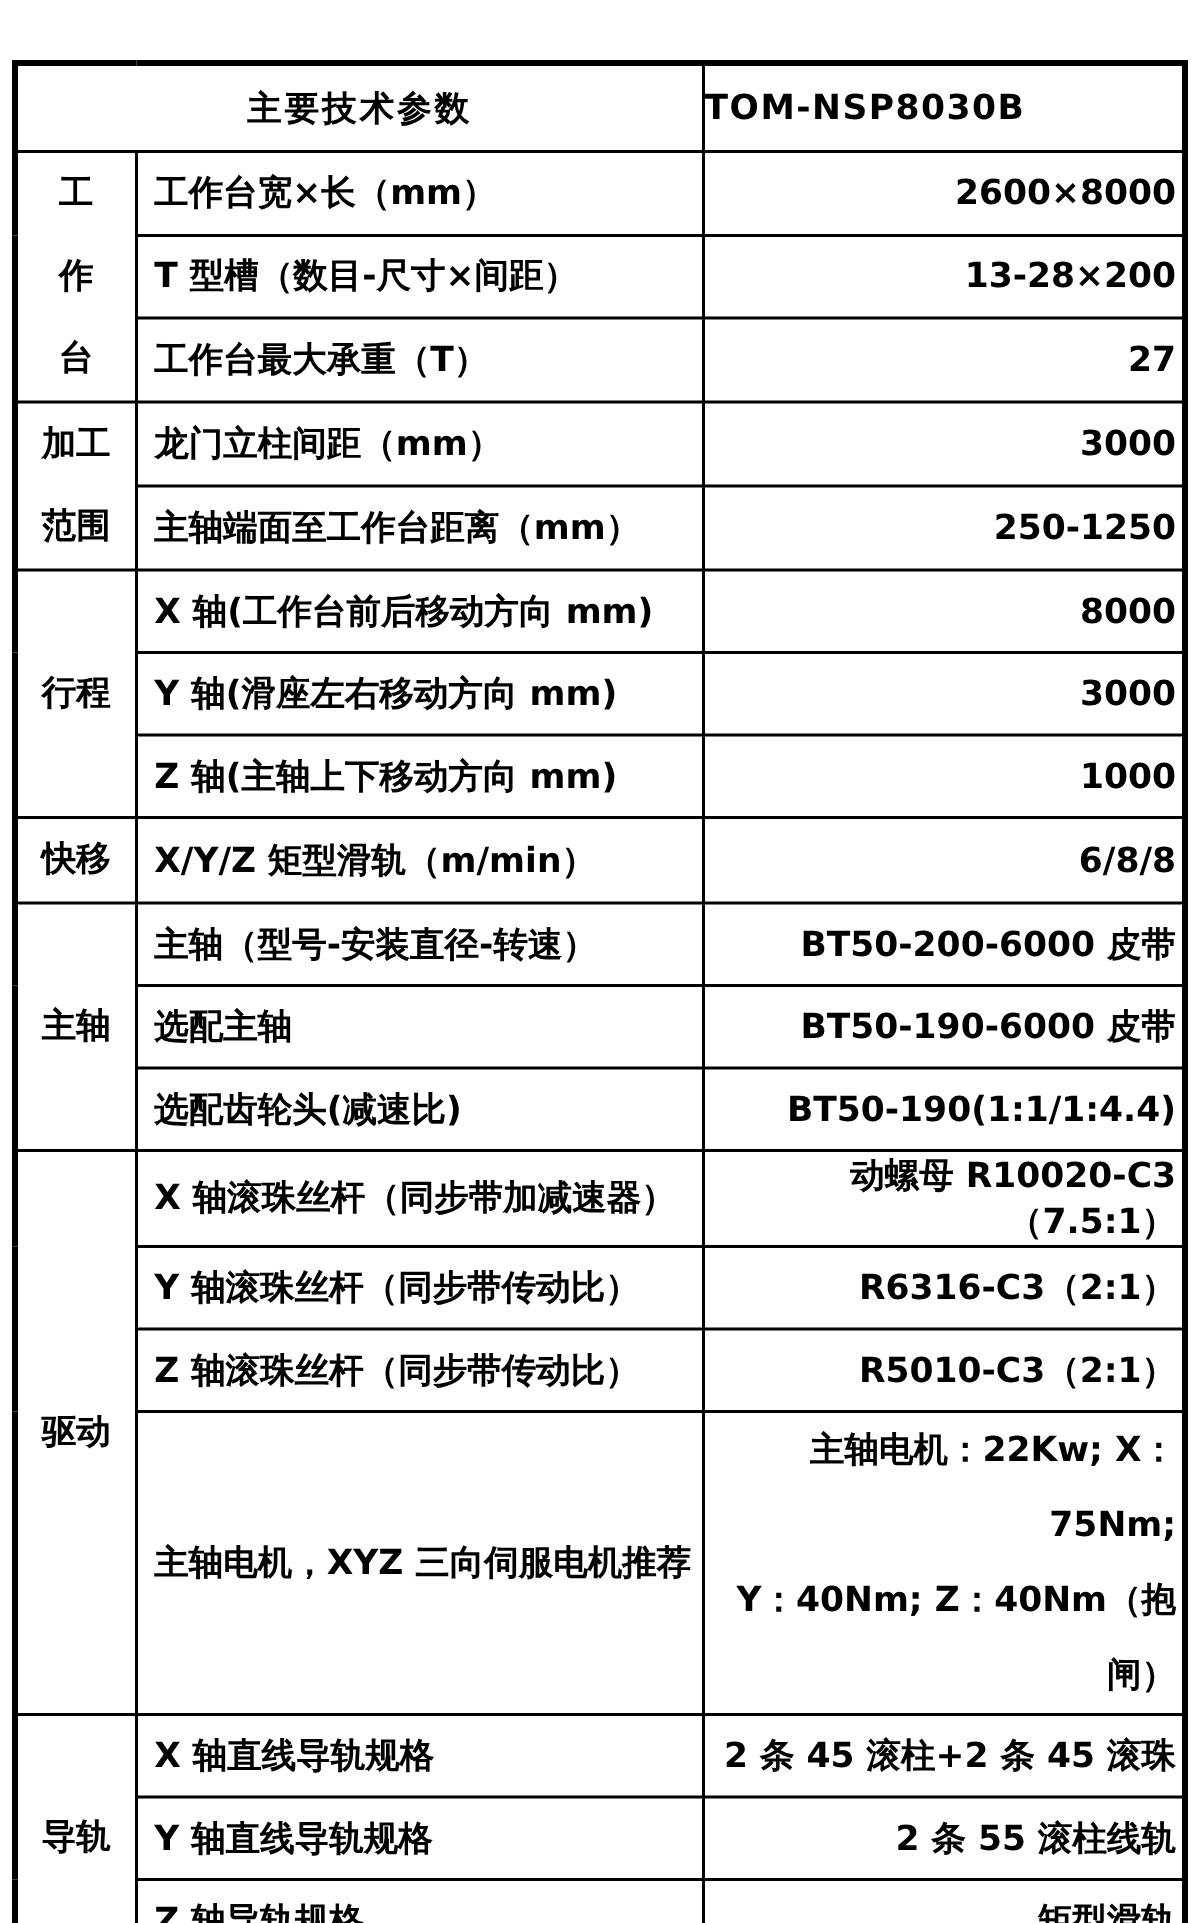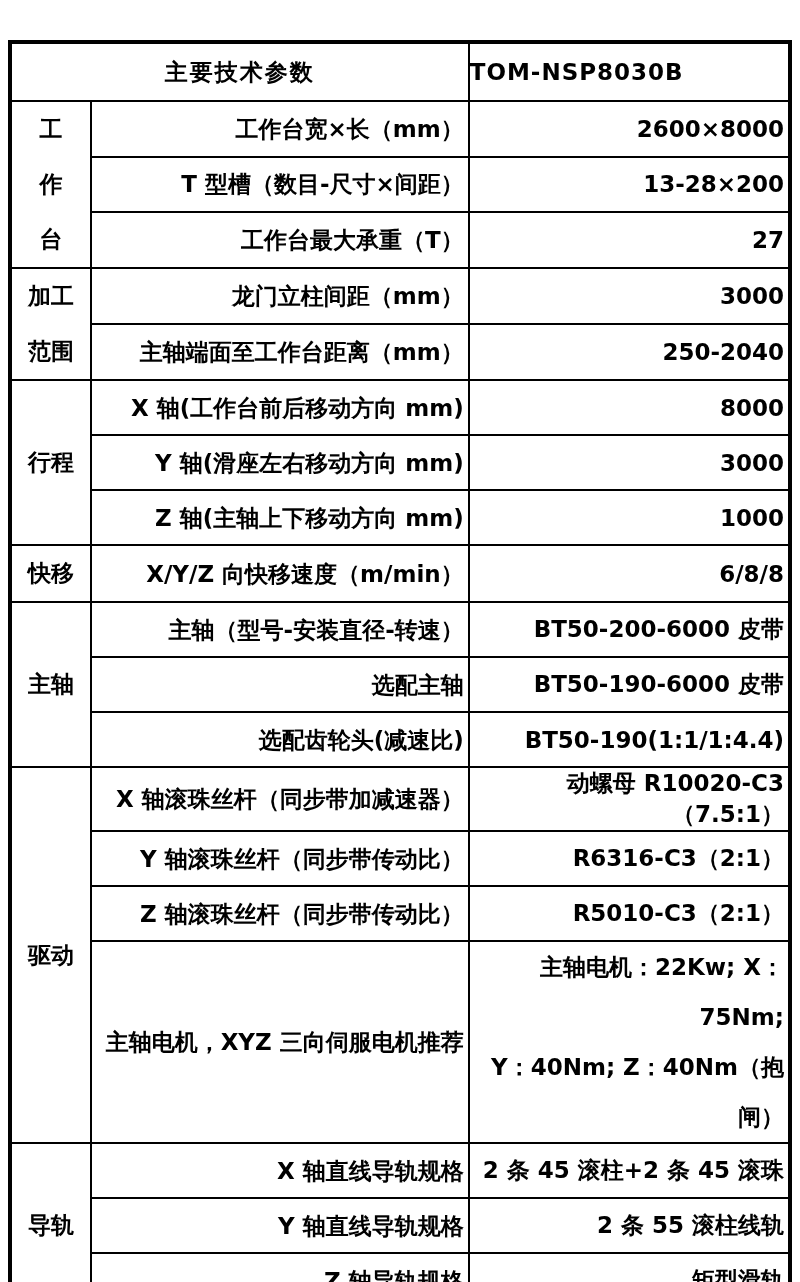--- a/index.html
+++ b/index.html
@@ -41,21 +41,21 @@
   .spec th.hdr-left { height: 56px; text-align: center; letter-spacing: 2px; }
   .spec th.hdr-right { text-align: left; letter-spacing: 1px; }
 
   .spec td.group {
     text-align: center;
   }
   .group .g-line {
     line-height: 55px;
   }
   .spec td.param {
-    text-align: right;
+    text-align: left;
     padding-left: 11px;
     padding-right: 4px;
     height: 53px;
     line-height: 30px;
   }
   .spec td.value {
     text-align: right;
     padding: 0 4px;
   }
   tr.tall td { height: 111px; }
@@ -100,21 +100,21 @@
     <tr>
       <td class="group" rowspan="2">
         <div class="g-line">加工</div>
         <div class="g-line">范围</div>
       </td>
       <td class="param">龙门立柱间距（mm）</td>
       <td class="value">3000</td>
     </tr>
     <tr>
       <td class="param">主轴端面至工作台距离（mm）</td>
-      <td class="value">250-2040</td>
+      <td class="value">250-1250</td>
     </tr>
 
     <tr>
       <td class="group" rowspan="3">
         <div class="g-line">行程</div>
       </td>
       <td class="param">X 轴(工作台前后移动方向 mm)</td>
       <td class="value">8000</td>
     </tr>
     <tr>
@@ -123,21 +123,21 @@
     </tr>
     <tr>
       <td class="param">Z 轴(主轴上下移动方向 mm)</td>
       <td class="value">1000</td>
     </tr>
 
     <tr>
       <td class="group">
         <div class="g-line">快移</div>
       </td>
-      <td class="param">X/Y/Z 向快移速度（m/min）</td>
+      <td class="param">X/Y/Z 矩型滑轨（m/min）</td>
       <td class="value">6/8/8</td>
     </tr>
 
     <tr>
       <td class="group" rowspan="3">
         <div class="g-line">主轴</div>
       </td>
       <td class="param">主轴（型号-安装直径-转速）</td>
       <td class="value">BT50-200-6000 皮带</td>
     </tr>

